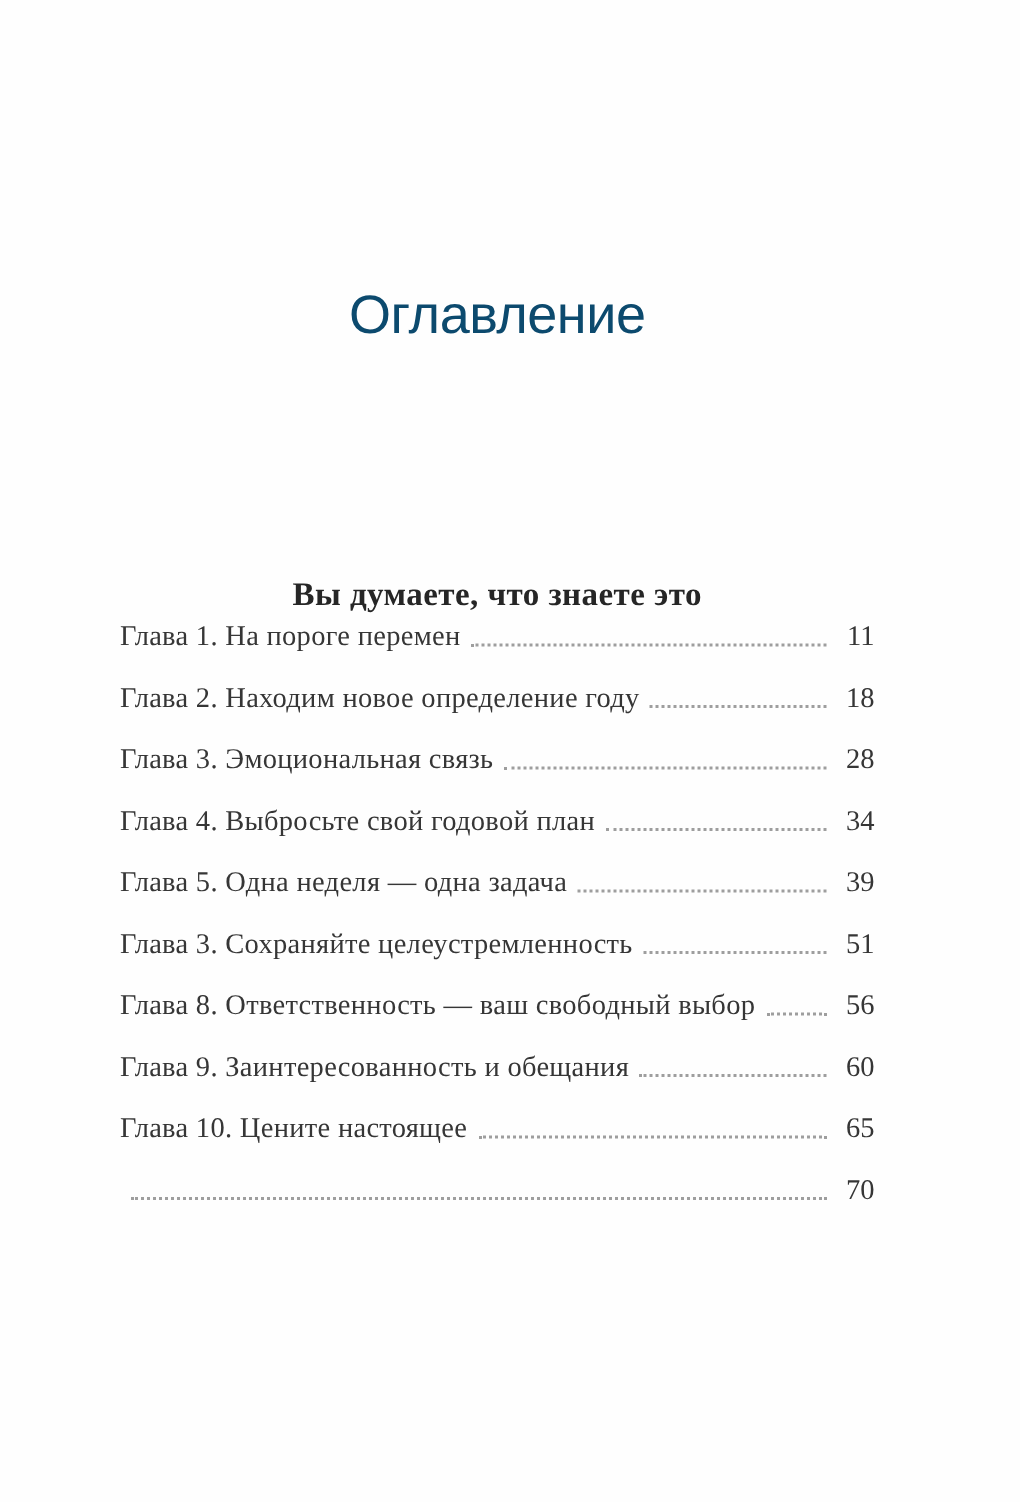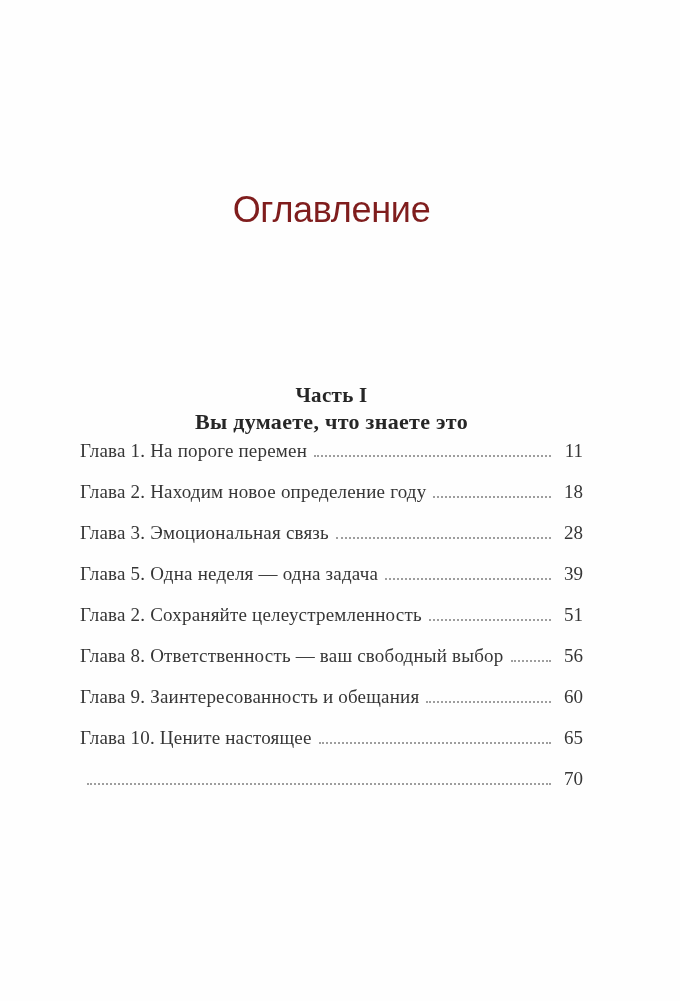--- a/index.html
+++ b/index.html
@@ -17,21 +17,21 @@
     padding: 0 97px 0 80px;
   }
   .toc-title {
     margin: 190px 0 0 0;
     text-align: center;
     font-family: "Liberation Sans", "DejaVu Sans", sans-serif;
     font-weight: 500;
     font-size: 36px;
     line-height: 40px;
     letter-spacing: -0.3px;
-    color: #7f1d1d;
+    color: #0c4a6e;
   }
   .part-heading {
     margin-top: 152px;
     text-align: center;
     font-family: "Liberation Serif", "DejaVu Serif", serif;
     font-weight: bold;
     color: #262626;
   }
   .part-title {
     font-size: 21px;
@@ -73,21 +73,20 @@
   }
 </style>
 </head>
 <body>
 
 <div class="page">
 
   <h1 class="toc-title">Оглавление</h1>
 
   <div class="part-heading">
-    <div class="part-title">Часть I</div>
     <div class="part-subtitle">Вы думаете, что знаете это</div>
   </div>
 
   <div class="toc-list">
 
     <div class="toc-row">
       <span class="toc-label">Глава 1. На пороге перемен</span>
       <span class="toc-dots"></span>
       <span class="toc-page">11</span>
     </div>
@@ -97,30 +96,35 @@
       <span class="toc-dots"></span>
       <span class="toc-page">18</span>
     </div>
 
     <div class="toc-row">
       <span class="toc-label">Глава 3. Эмоциональная связь</span>
       <span class="toc-dots"></span>
       <span class="toc-page">28</span>
     </div>
 
+    <div class="toc-row">
+      <span class="toc-label">Глава 4. Выбросьте свой годовой план</span>
+      <span class="toc-dots"></span>
+      <span class="toc-page">34</span>
+    </div>
 
     <div class="toc-row">
       <span class="toc-label">Глава 5. Одна неделя — одна задача</span>
       <span class="toc-dots"></span>
       <span class="toc-page">39</span>
     </div>
 
 
     <div class="toc-row">
-      <span class="toc-label">Глава 2. Сохраняйте целеустремленность</span>
+      <span class="toc-label">Глава 3. Сохраняйте целеустремленность</span>
       <span class="toc-dots"></span>
       <span class="toc-page">51</span>
     </div>
 
     <div class="toc-row">
       <span class="toc-label">Глава 8. Ответственность — ваш свободный выбор</span>
       <span class="toc-dots"></span>
       <span class="toc-page">56</span>
     </div>
 

